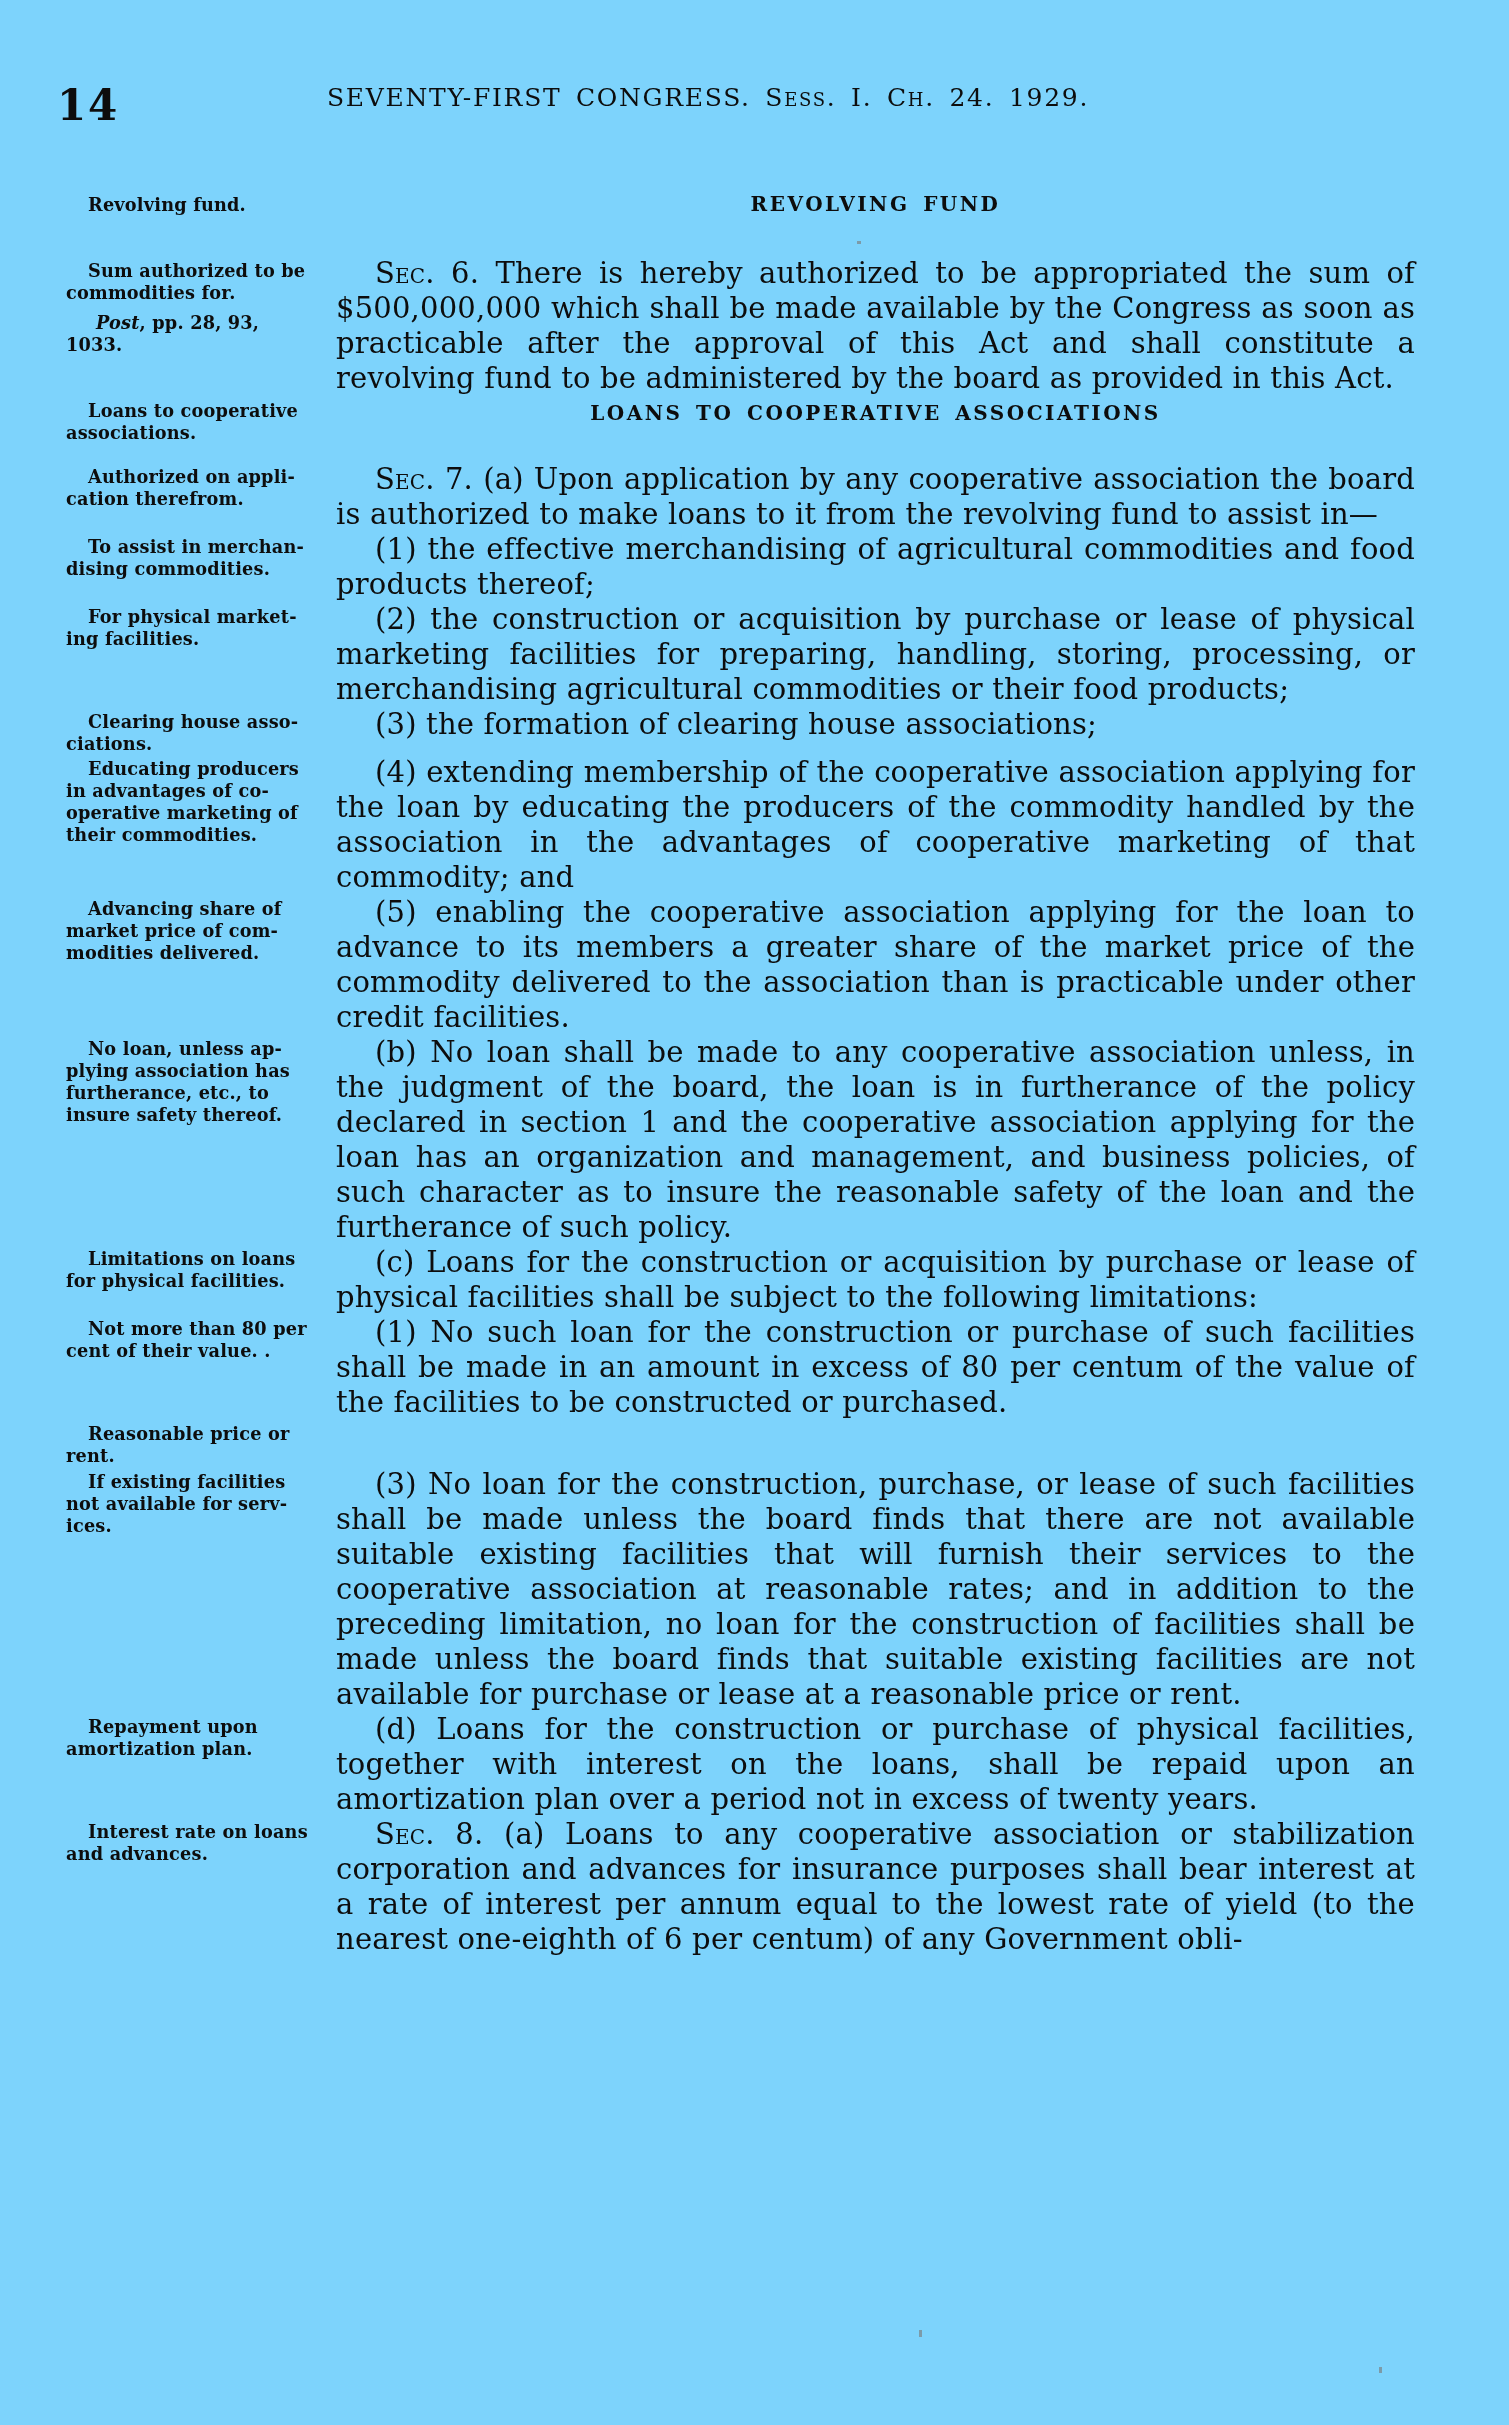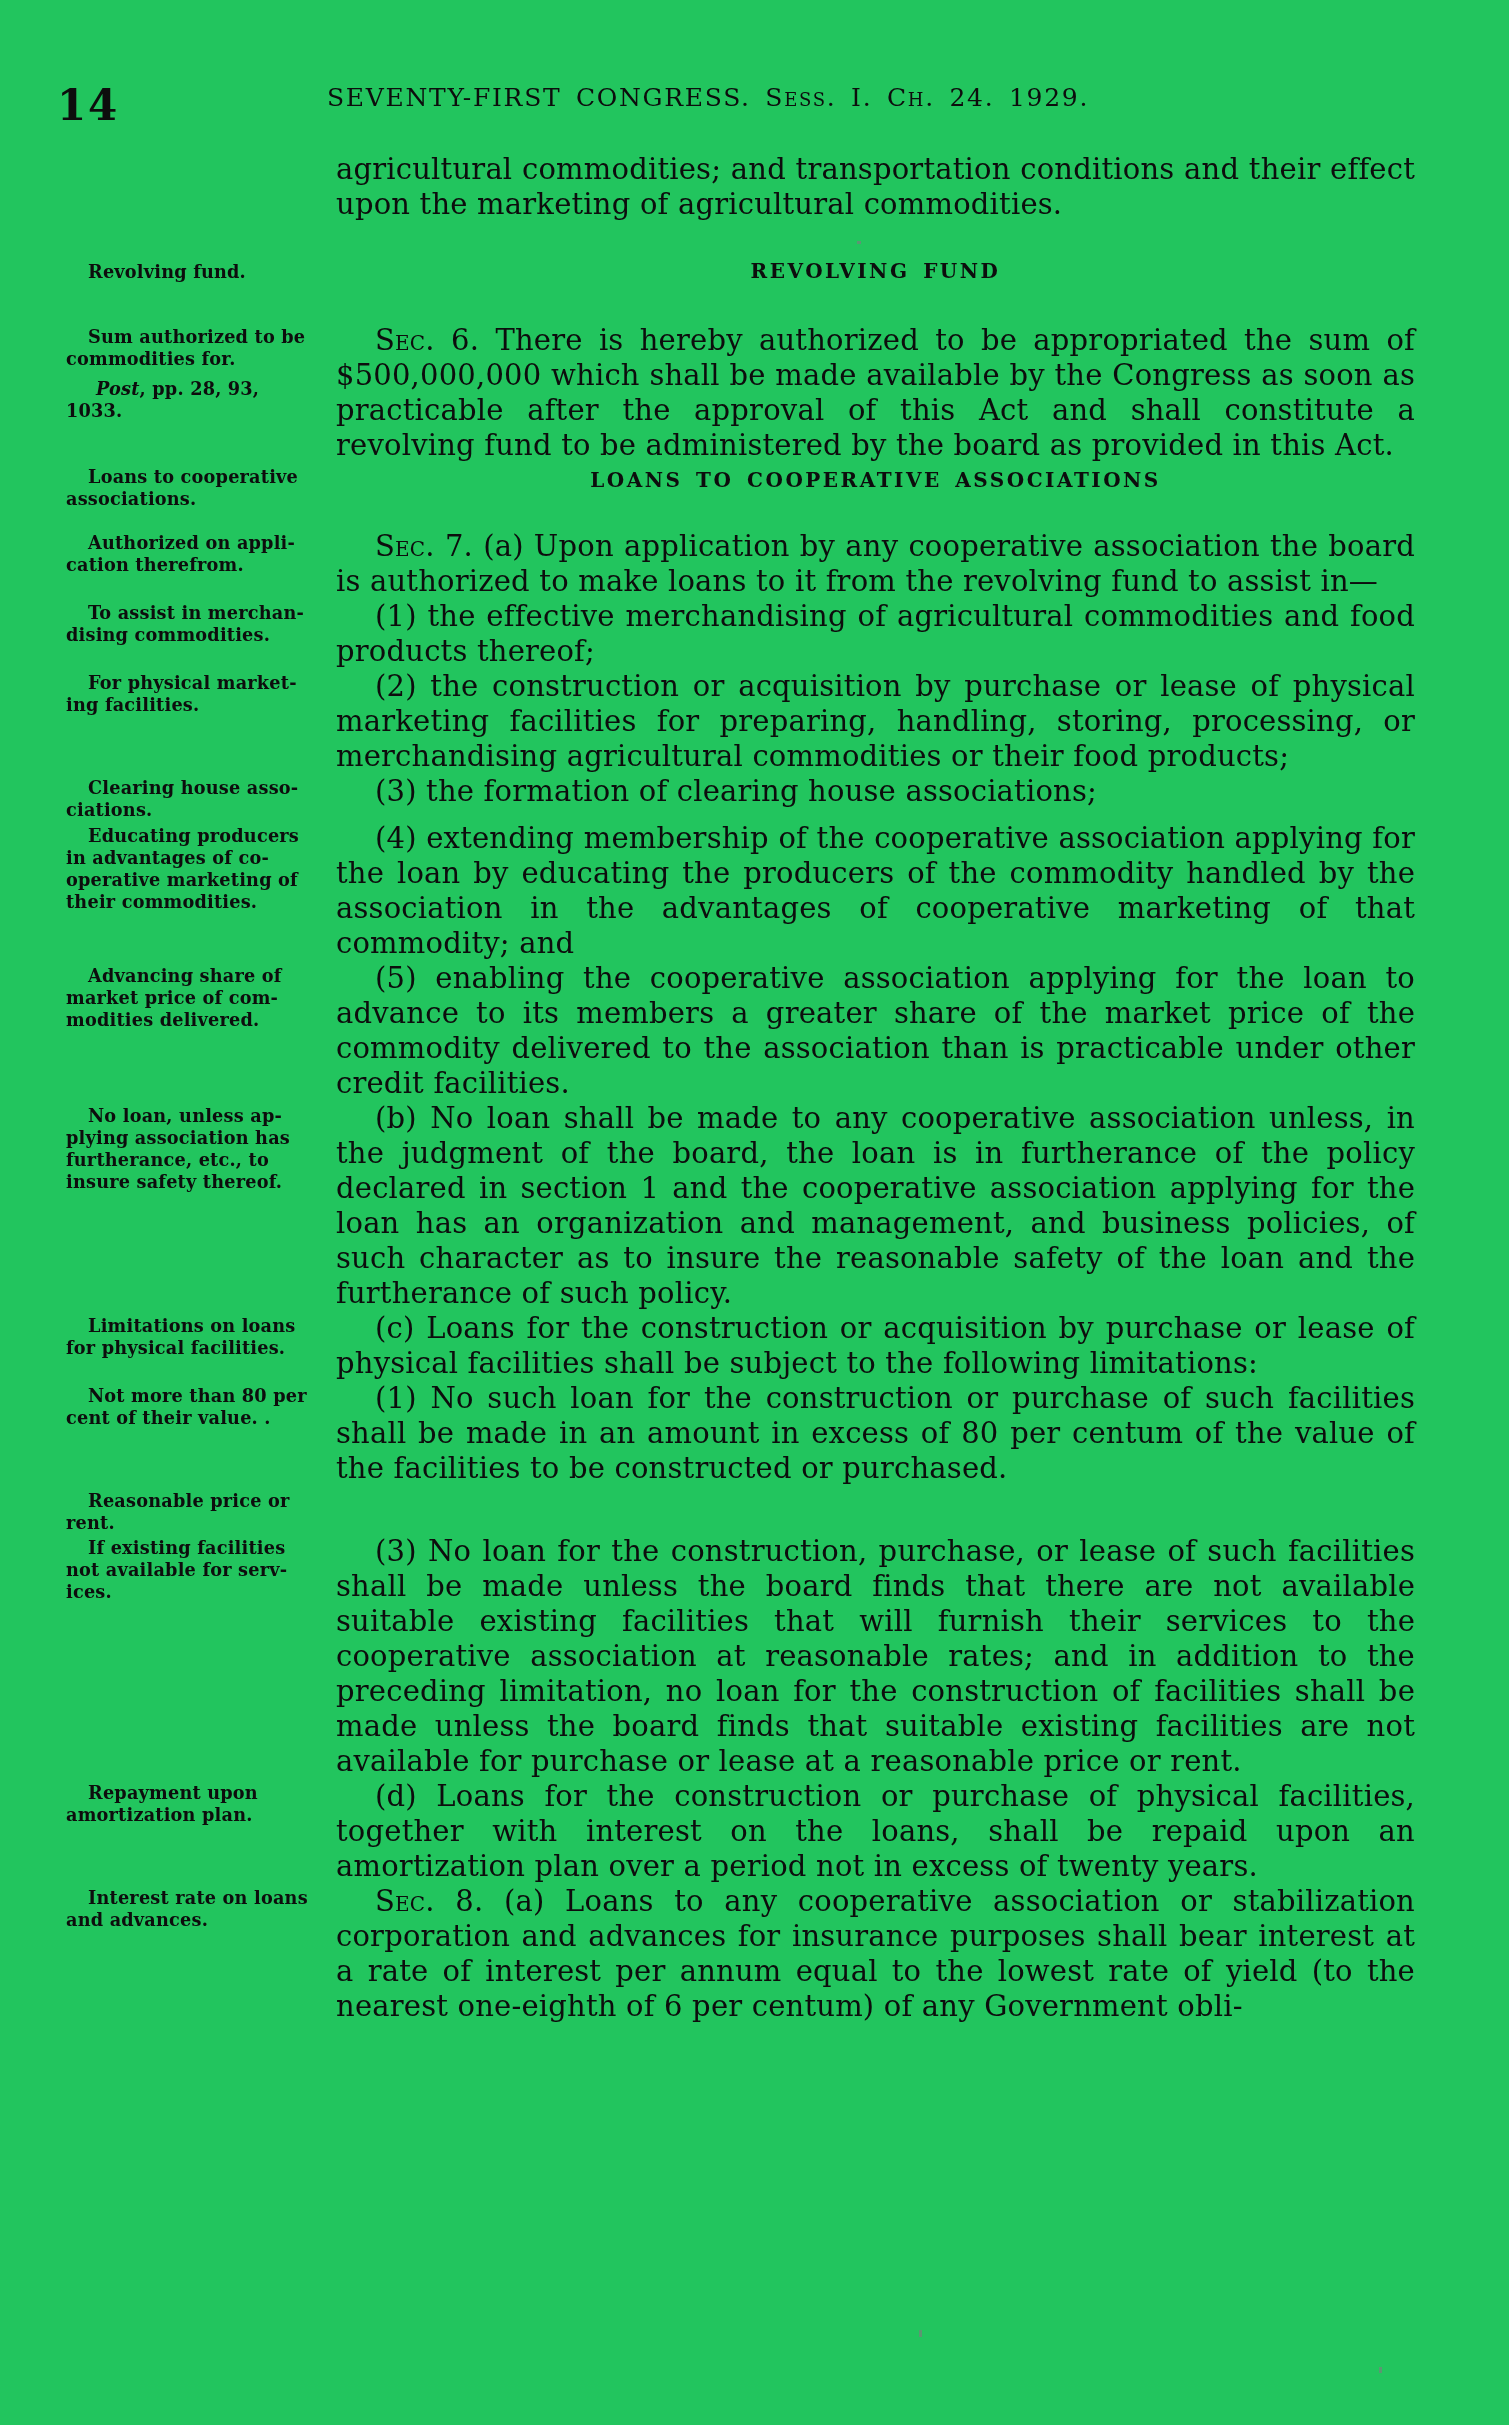--- a/index.html
+++ b/index.html
@@ -1,21 +1,21 @@
 <!DOCTYPE html>
 <html style="font-size:13.5px"><head>
 <meta charset="utf-8">
 <style>
   html, body { margin: 0; padding: 0; background: #e8e8e4; }
   .page {
     position: relative;
     width: 1509px;
     height: 2426px;
     margin: 0 auto;
-    background: #22c55e;
+    background: #7dd3fc;
     color: #0d0d0d;
     font-family: "DejaVu Serif", "Liberation Serif", serif;
     overflow: hidden;
   }
   .page-number {
     position: absolute;
     left: 57px;
     top: 81px;
     font-size: 42px;
     font-weight: bold;
@@ -94,23 +94,20 @@
 
 <div class="page">
 
   <div class="page-number">14</div>
   <div class="running-head">SEVENTY-FIRST CONGRESS. Sess. I. Ch. 24. 1929.</div>
 
   <div class="content">
 
     <div class="row">
       <aside class="note"></aside>
-      <div>
-        <p class="para"><span>agricultural commodities; and transportation conditions and their effect upon the marketing of agricultural commodities.</span></p>
-      </div>
     </div>
 
     <div class="row">
       <aside class="note pt-heading-1">
         <div class="note-line nl-first">Revolving fund.</div>
       </aside>
       <div>
         <h3 class="heading h-revolving">REVOLVING FUND</h3>
       </div>
     </div>

